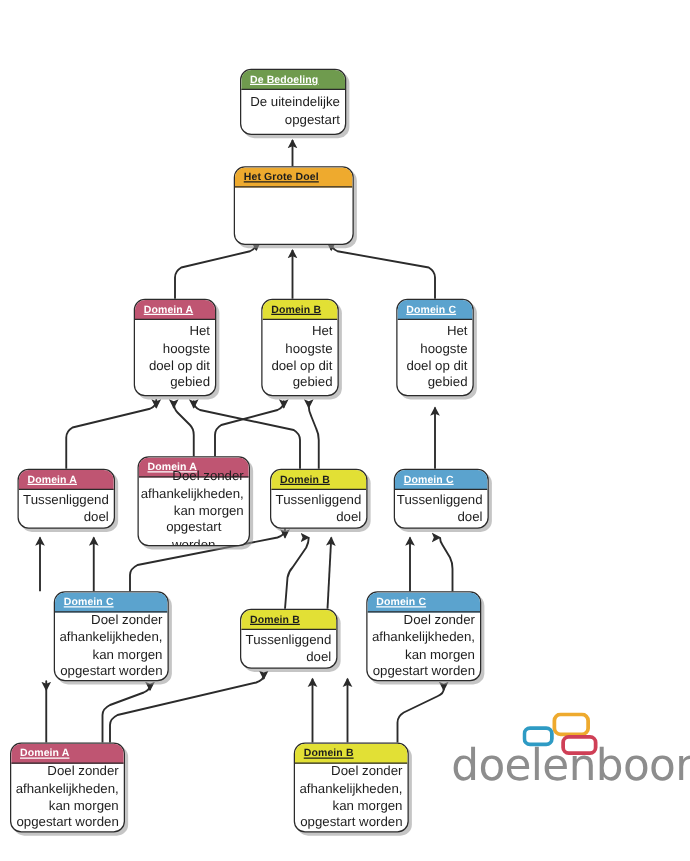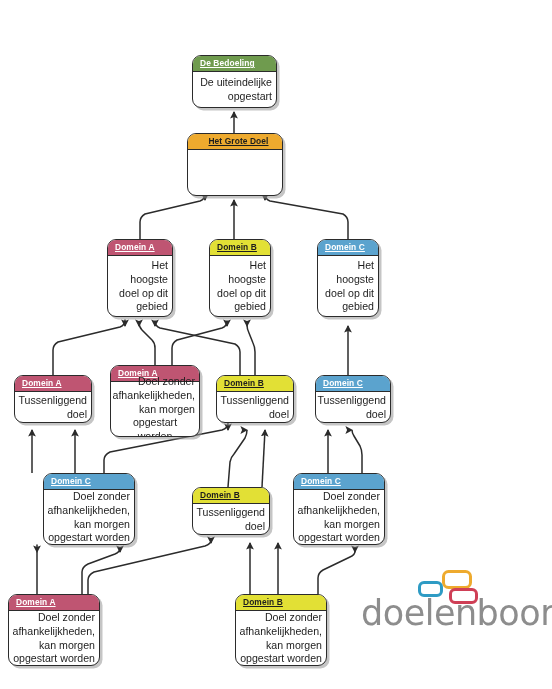--- a/index.html
+++ b/index.html
@@ -128,21 +128,21 @@
 
   <div id="node-layer">
       <div class="node" style="left: 192px; top: 55px; width: 85px; height: 53px;">
         <div class="node-header" style="background: rgb(111, 155, 78);">De Bedoeling</div>
         <div class="node-body">
           <span>De uiteindelijke</span>
           <span>opgestart</span>
         </div>
       </div>
       <div class="node" style="left: 187px; top: 133px; width: 96px; height: 63px;">
-        <div class="node-header dark-text" style="background: rgb(238, 170, 46); text-align: center;">Het Grote Doel</div>
+        <div class="node-header dark-text" style="background: rgb(238, 170, 46);">Het Grote Doel</div>
       </div>
       <div class="node" style="left: 107px; top: 239px; width: 66px; height: 78px;">
         <div class="node-header" style="background: rgb(191, 85, 114);">Domein A</div>
         <div class="node-body">
           <span>Het</span>
           <span>hoogste</span>
           <span>doel op dit</span>
           <span>gebied</span>
         </div>
       </div>

